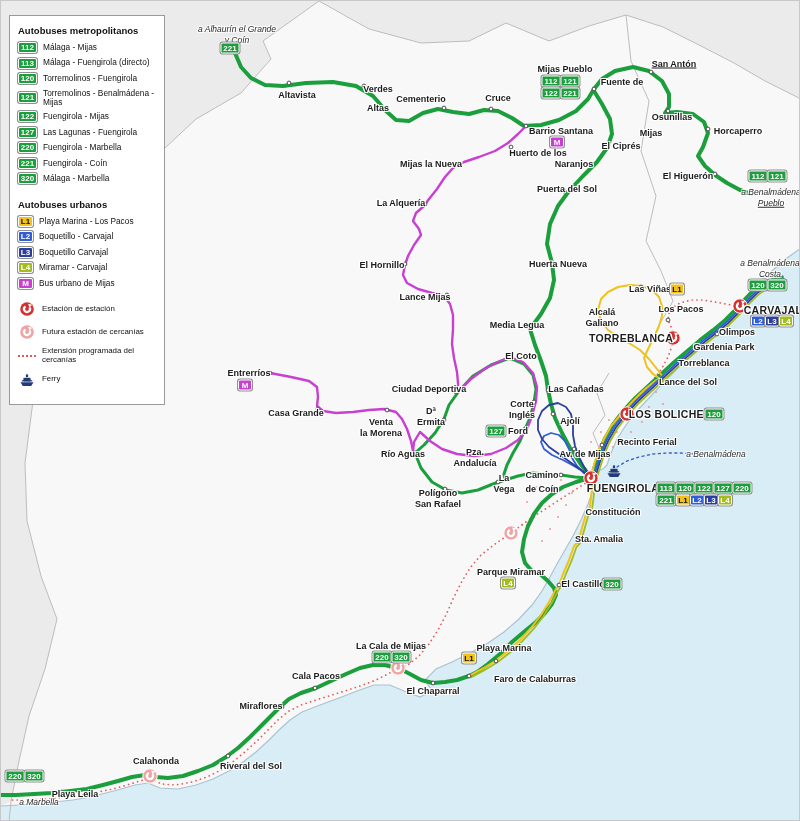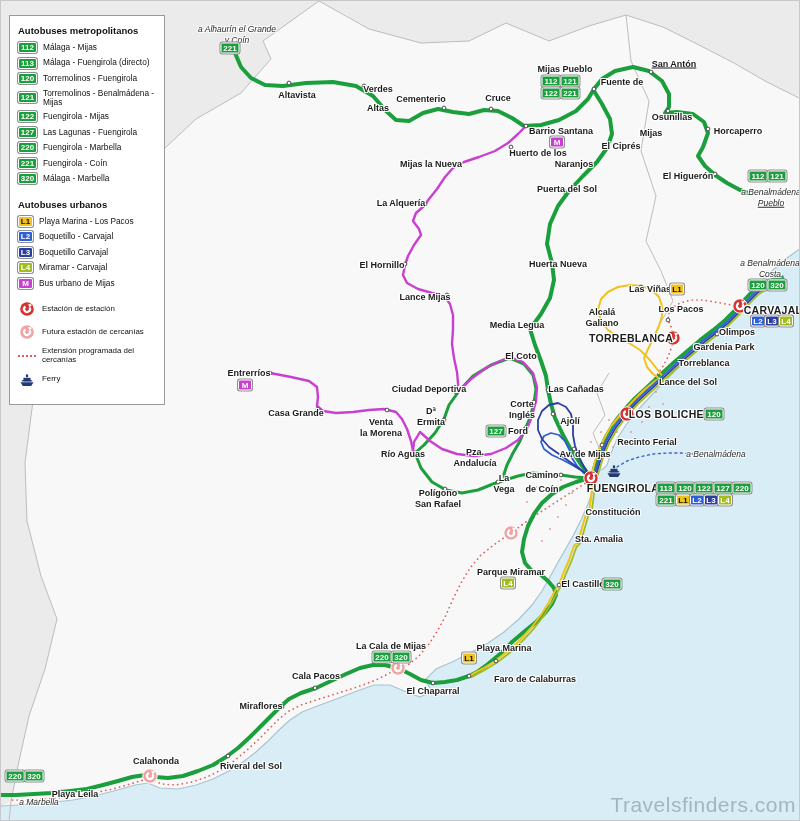--- a/index.html
+++ b/index.html
@@ -412,14 +412,13 @@
                 <rect x="-1.1" y="-5.6" width="2.2" height="2.8" fill="#223a78"></rect>
                 <rect x="-5.2" y="0.2" width="10.4" height="1.2" fill="#223a78"></rect>
               </g>
             </svg>
           </span>
           <span class="lg-label">Ferry</span>
         </div>
       </div>
   </div>
 
-  <div class="watermark">Travelsfinders.com</div>
 </div>
 
 </body></html>

